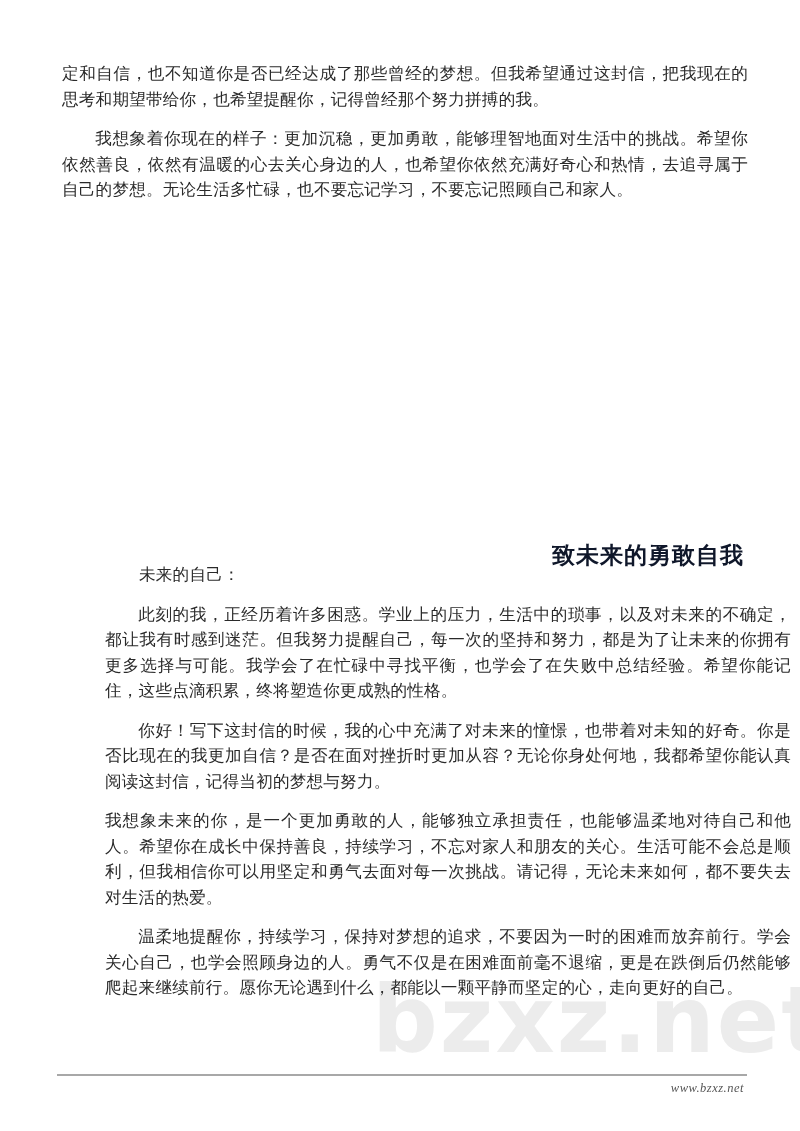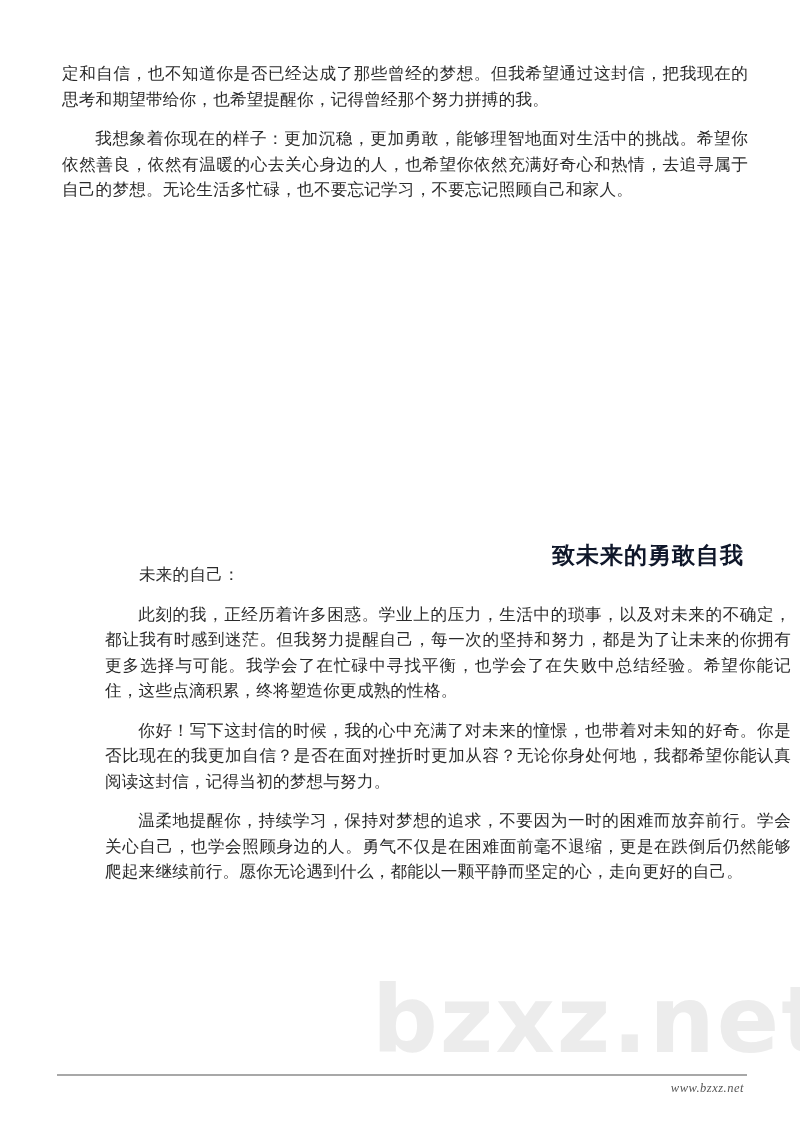--- a/index.html
+++ b/index.html
@@ -105,19 +105,20 @@
     <p class="para">定和自信，也不知道你是否已经达成了那些曾经的梦想。但我希望通过这封信，把我现在的思考和期望带给你，也希望提醒你，记得曾经那个努力拼搏的我。</p>
     <p class="para indent">我想象着你现在的样子：更加沉稳，更加勇敢，能够理智地面对生活中的挑战。希望你依然善良，依然有温暖的心去关心身边的人，也希望你依然充满好奇心和热情，去追寻属于自己的梦想。无论生活多忙碌，也不要忘记学习，不要忘记照顾自己和家人。</p>
   </div>
 
   <h1 class="title">致未来的勇敢自我</h1>
 
   <div class="section-b">
     <p class="para greeting">未来的自己：</p>
     <p class="para indent">此刻的我，正经历着许多困惑。学业上的压力，生活中的琐事，以及对未来的不确定，都让我有时感到迷茫。但我努力提醒自己，每一次的坚持和努力，都是为了让未来的你拥有更多选择与可能。我学会了在忙碌中寻找平衡，也学会了在失败中总结经验。希望你能记住，这些点滴积累，终将塑造你更成熟的性格。</p>
     <p class="para indent">你好！写下这封信的时候，我的心中充满了对未来的憧憬，也带着对未知的好奇。你是否比现在的我更加自信？是否在面对挫折时更加从容？无论你身处何地，我都希望你能认真阅读这封信，记得当初的梦想与努力。</p>
+    <p class="para">我想象未来的你，是一个更加勇敢的人，能够独立承担责任，也能够温柔地对待自己和他人。希望你在成长中保持善良，持续学习，不忘对家人和朋友的关心。生活可能不会总是顺利，但我相信你可以用坚定和勇气去面对每一次挑战。请记得，无论未来如何，都不要失去对生活的热爱。</p>
     <p class="para indent">温柔地提醒你，持续学习，保持对梦想的追求，不要因为一时的困难而放弃前行。学会关心自己，也学会照顾身边的人。勇气不仅是在困难面前毫不退缩，更是在跌倒后仍然能够爬起来继续前行。愿你无论遇到什么，都能以一颗平静而坚定的心，走向更好的自己。</p>
   </div>
 
 </div>
 
 <div class="footer-rule"></div>
 <div class="footer-url">www.bzxz.net</div>
 
 </body></html>

